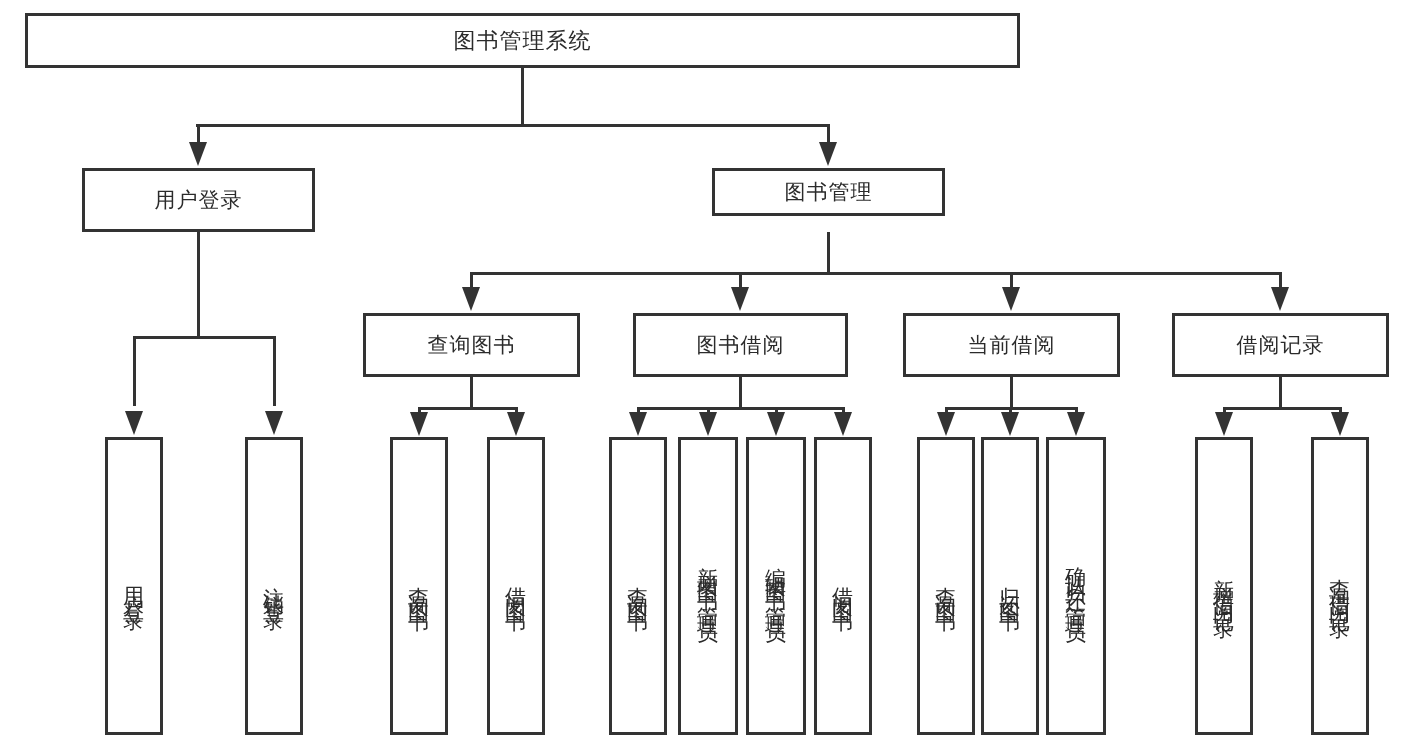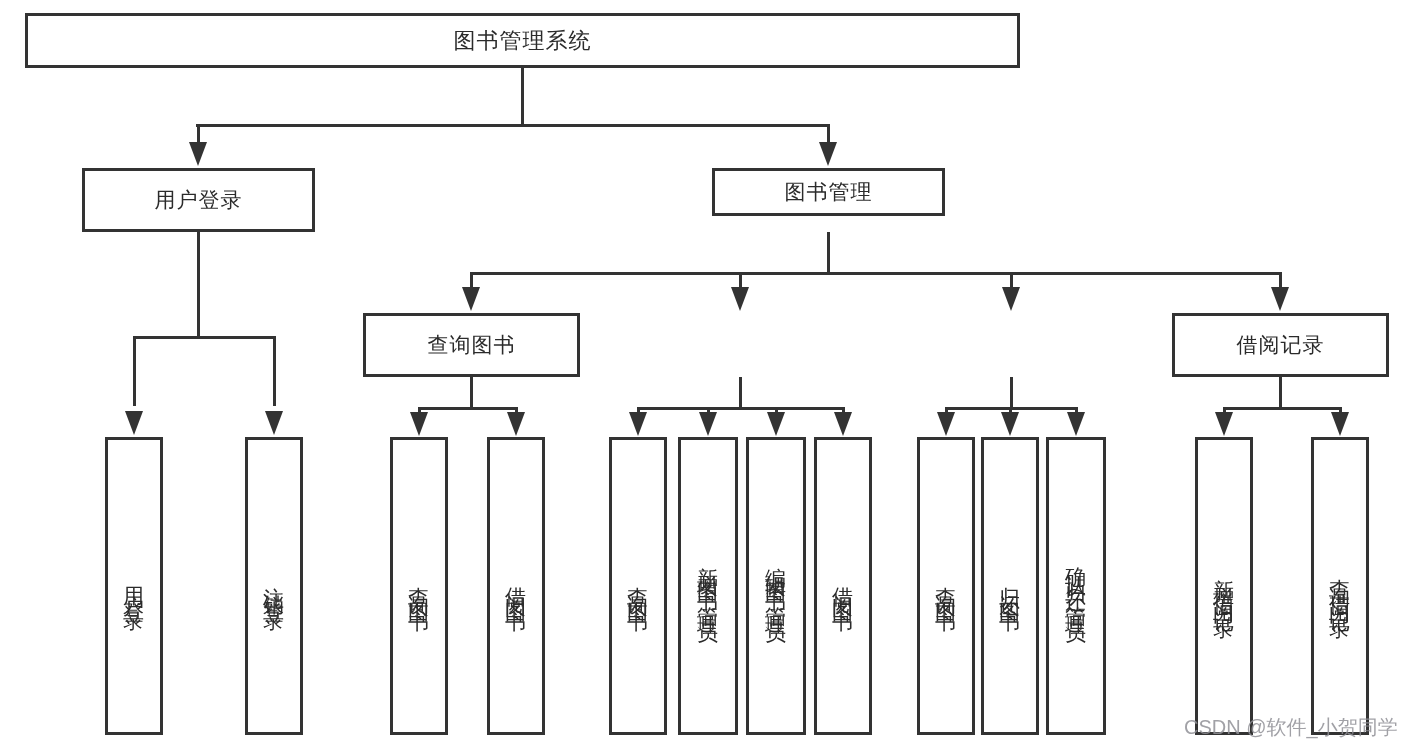--- a/index.html
+++ b/index.html
@@ -82,20 +82,26 @@
   <div class="vline" style="left:739px;top:274px;height:14px"></div>
   <div class="arrow" style="left:731px;top:287px"></div>
   <div class="vline" style="left:1010px;top:274px;height:14px"></div>
   <div class="arrow" style="left:1002px;top:287px"></div>
   <div class="vline" style="left:1279px;top:274px;height:14px"></div>
   <div class="arrow" style="left:1271px;top:287px"></div>
 
   <div class="box" style="left:363px;top:313px;width:217px;height:64px">
     <span>查询图书</span>
   </div>
+  <div class="box" style="left:633px;top:313px;width:215px;height:64px">
+    <span>图书借阅</span>
+  </div>
+  <div class="box" style="left:903px;top:313px;width:217px;height:64px">
+    <span>当前借阅</span>
+  </div>
   <div class="box" style="left:1172px;top:313px;width:217px;height:64px">
     <span>借阅记录</span>
   </div>
 
   <div class="vline" style="left:470px;top:377px;height:32px"></div>
   <div class="hline" style="left:418px;top:407px;width:100px"></div>
   <div class="vline" style="left:418px;top:407px;height:8px"></div>
   <div class="arrow" style="left:410px;top:412px"></div>
   <div class="vline" style="left:515px;top:407px;height:8px"></div>
   <div class="arrow" style="left:507px;top:412px"></div>
@@ -164,15 +170,14 @@
     <span>确认归还（管理员）</span>
   </div>
 
   <div class="box vert" style="left:1195px;top:437px;width:58px;height:298px">
     <span>新增借阅记录</span>
   </div>
   <div class="box vert" style="left:1311px;top:437px;width:58px;height:298px">
     <span>查询借阅记录</span>
   </div>
 
-  <div class="watermark" style="left:1184px;top:714px">CSDN @软件_小贺同学</div>
 
 </div>
 
 </body></html>

